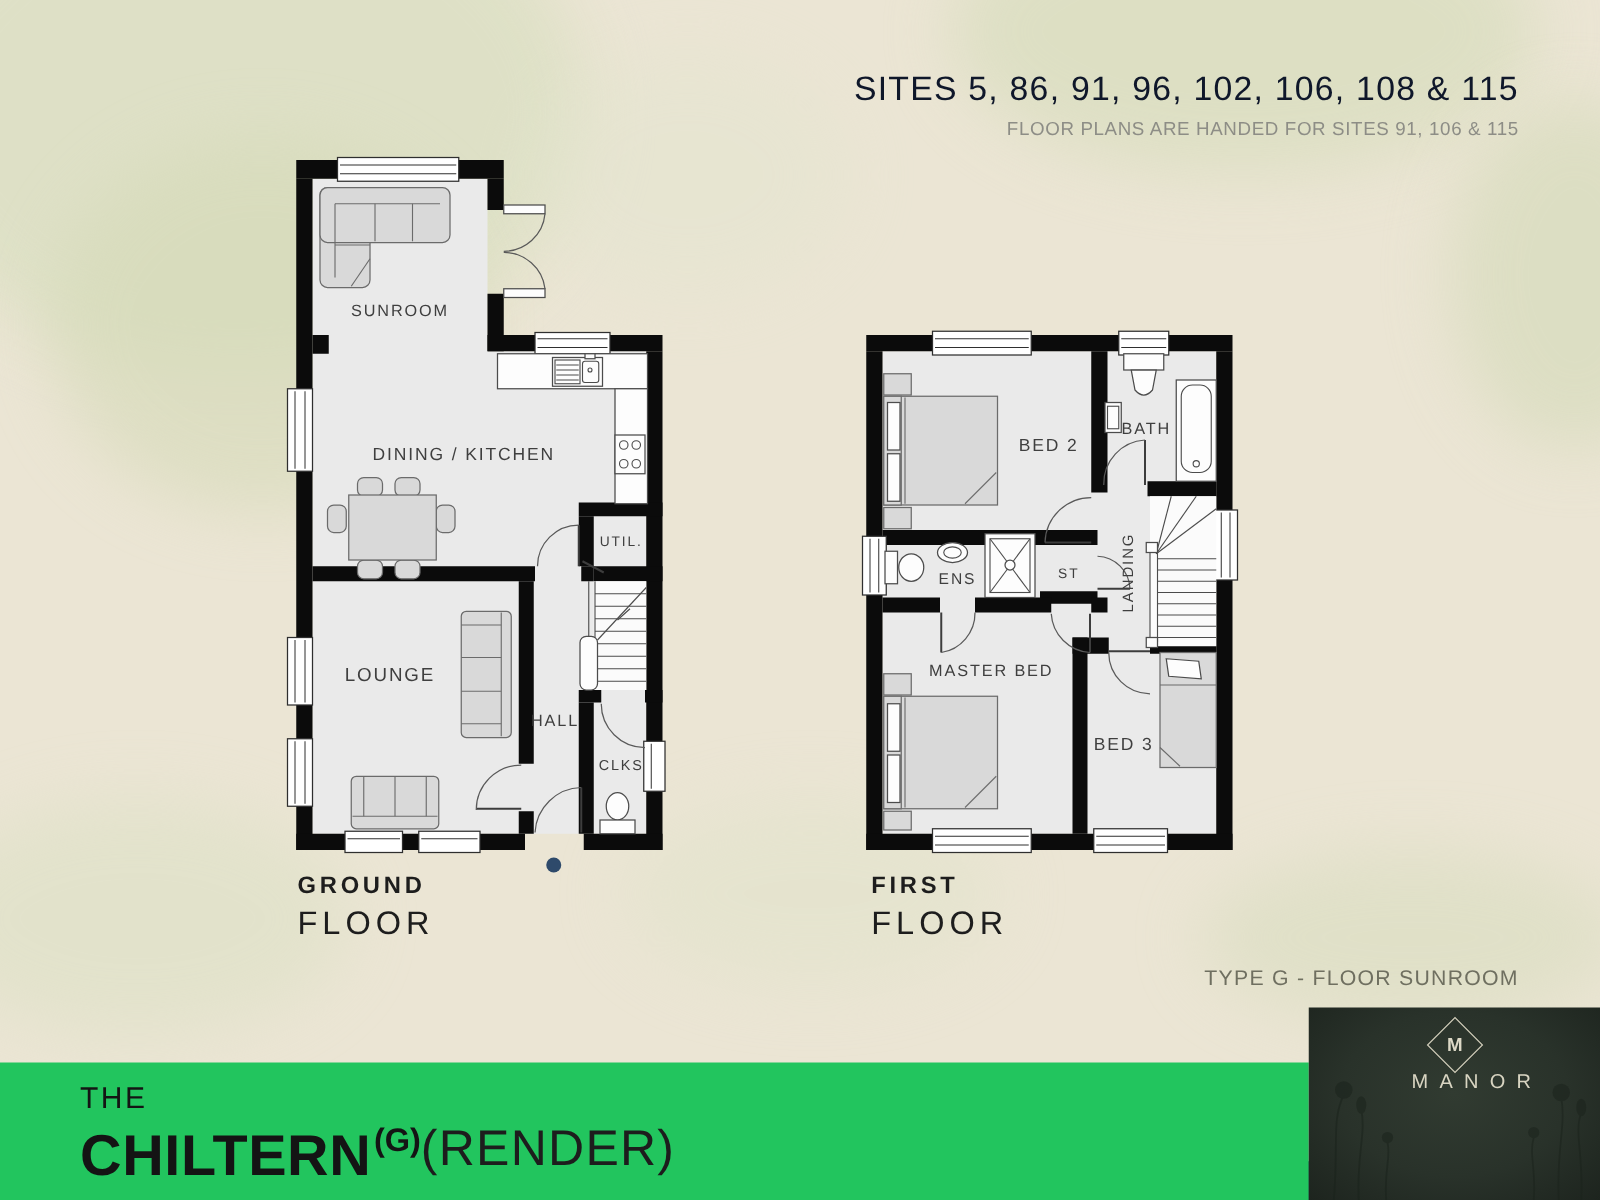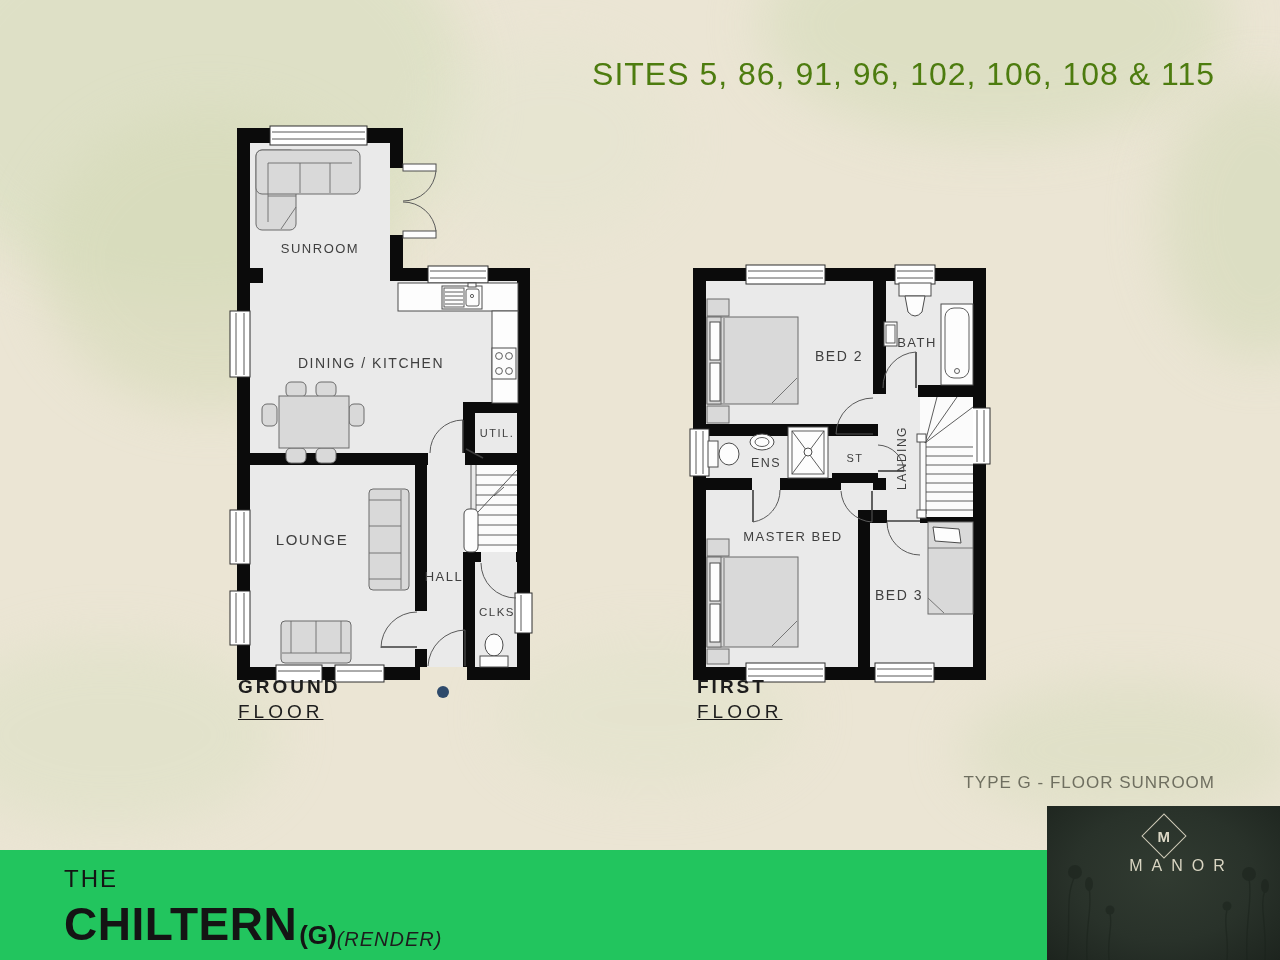--- a/index.html
+++ b/index.html
@@ -13,43 +13,43 @@
   .b1{left:-90px;top:-120px;width:560px;height:420px;background:#dcе0c4;background:#dce0c4;opacity:.85;}
   .b2{left:40px;top:110px;width:340px;height:300px;background:#d5dab8;opacity:.6;}
   .b3{left:760px;top:-90px;width:470px;height:230px;background:#dadec0;opacity:.8;}
   .b4{left:1160px;top:80px;width:200px;height:280px;background:#d8dcbe;opacity:.75;}
   .b5{left:-60px;top:640px;width:340px;height:190px;background:#dde1c6;opacity:.6;}
   .b6{left:500px;top:640px;width:300px;height:150px;background:#e0e3ca;opacity:.5;}
   .b7{left:960px;top:680px;width:340px;height:140px;background:#d9ddc0;opacity:.6;}
   .b8{left:420px;top:40px;width:260px;height:200px;background:#e3e5cf;opacity:.45;}
 
   .sites{position:absolute;right:65px;top:56px;text-align:right;}
-  .sites-title{font-size:32px;letter-spacing:1px;color:#4d7c0f;font-weight:normal;text-align:right;}
+  .sites-title{font-size:27px;letter-spacing:1px;color:#0f172a;font-weight:normal;text-align:right;}
   .sites-note{font-size:15px;letter-spacing:.5px;color:#8d8d86;margin-top:8px;}
 
   .plan{position:absolute;}
   #ground-plan{left:225px;top:118px;width:320px;height:585px;}
   #first-plan{left:680px;top:250px;width:320px;height:445px;}
 
-  .floor-caption{position:absolute;top:676px;color:#1d1d1d;}
+  .floor-caption{position:absolute;top:698px;color:#1d1d1d;}
   #ground-caption{left:238px;}
   #first-caption{left:697px;}
   .floor-caption .bold{font-size:19px;font-weight:bold;letter-spacing:3px;}
-  .floor-caption .light{font-size:19px;letter-spacing:4px;margin-top:3px;text-decoration:underline;}
+  .floor-caption .light{font-size:26px;letter-spacing:4px;margin-top:3px;}
 
   .type-note{position:absolute;right:65px;top:773px;font-size:17px;letter-spacing:1px;color:#6f6f60;}
 
   .title-box{position:absolute;left:0;top:850px;width:1047px;height:123px;background:#22c55e;}
   .navy-bar{position:absolute;left:0;top:929px;width:1280px;height:31px;background:#2e4a6b;}
   .title-inner{position:absolute;left:64px;top:15px;color:#141414;}
   .title-pre{font-size:24px;letter-spacing:2px;}
-  .title-row{margin-top:4px;display:flex;align-items:flex-end;}
+  .title-row{margin-top:4px;display:flex;align-items:flex-start;}
   .title-name{font-size:46px;font-weight:bold;letter-spacing:.5px;}
   .title-variant{font-size:26px;font-weight:bold;margin-left:2px;}
-  .title-finish{font-size:20px;font-weight:normal;letter-spacing:1px;color:#1d1d1d;font-style:italic;}
+  .title-finish{font-size:40px;font-weight:normal;letter-spacing:1px;color:#1d1d1d;}
 
   .logo-block{position:absolute;left:1047px;top:806px;width:233px;height:154px;
     background:radial-gradient(ellipse at 50% 45%, #313b31 0%, #29322a 55%, #1d241e 100%);
     overflow:hidden;}
   .logo-flowers{position:absolute;left:0;top:0;width:233px;height:154px;opacity:.55;}
   .logo-content{position:absolute;left:0;top:0;width:100%;height:100%;text-align:center;color:#e9e5d3;}
   .diamond{width:30px;height:30px;border:1.5px solid #cfcbb8;transform:rotate(45deg);
     margin:14px auto 0 auto;display:flex;align-items:center;justify-content:center;}
   .diamond span{transform:rotate(-45deg);font-size:15px;font-weight:bold;color:#dcd8c6;letter-spacing:0;}
   .logo-name{margin-top:11px;font-size:25px;letter-spacing:6px;color:#e9e5d3;}
@@ -75,20 +75,21 @@
 <div class="blob b2"></div>
 <div class="blob b3"></div>
 <div class="blob b4"></div>
 <div class="blob b5"></div>
 <div class="blob b6"></div>
 <div class="blob b7"></div>
 <div class="blob b8"></div>
 
 <div class="sites">
   <div class="sites-title">SITES 5, 86, 91, 96, 102, 106, 108 &amp; 115</div>
+  <div class="sites-note">FLOOR PLANS ARE HANDED FOR SITES 91, 106 &amp; 115</div>
 </div>
 
 <svg id="ground-plan" class="plan" viewBox="225 118 320 585">
 
   <polygon class="floorfill" points="250,143 390,143 390,281 517,281 517,667 250,667"></polygon>
 
   <g>
     <rect class="wall" x="237" y="128" width="166" height="15"></rect>
     <rect class="wall" x="237" y="143" width="13" height="537"></rect>
     <rect class="wall" x="390" y="143" width="13" height="25"></rect>

